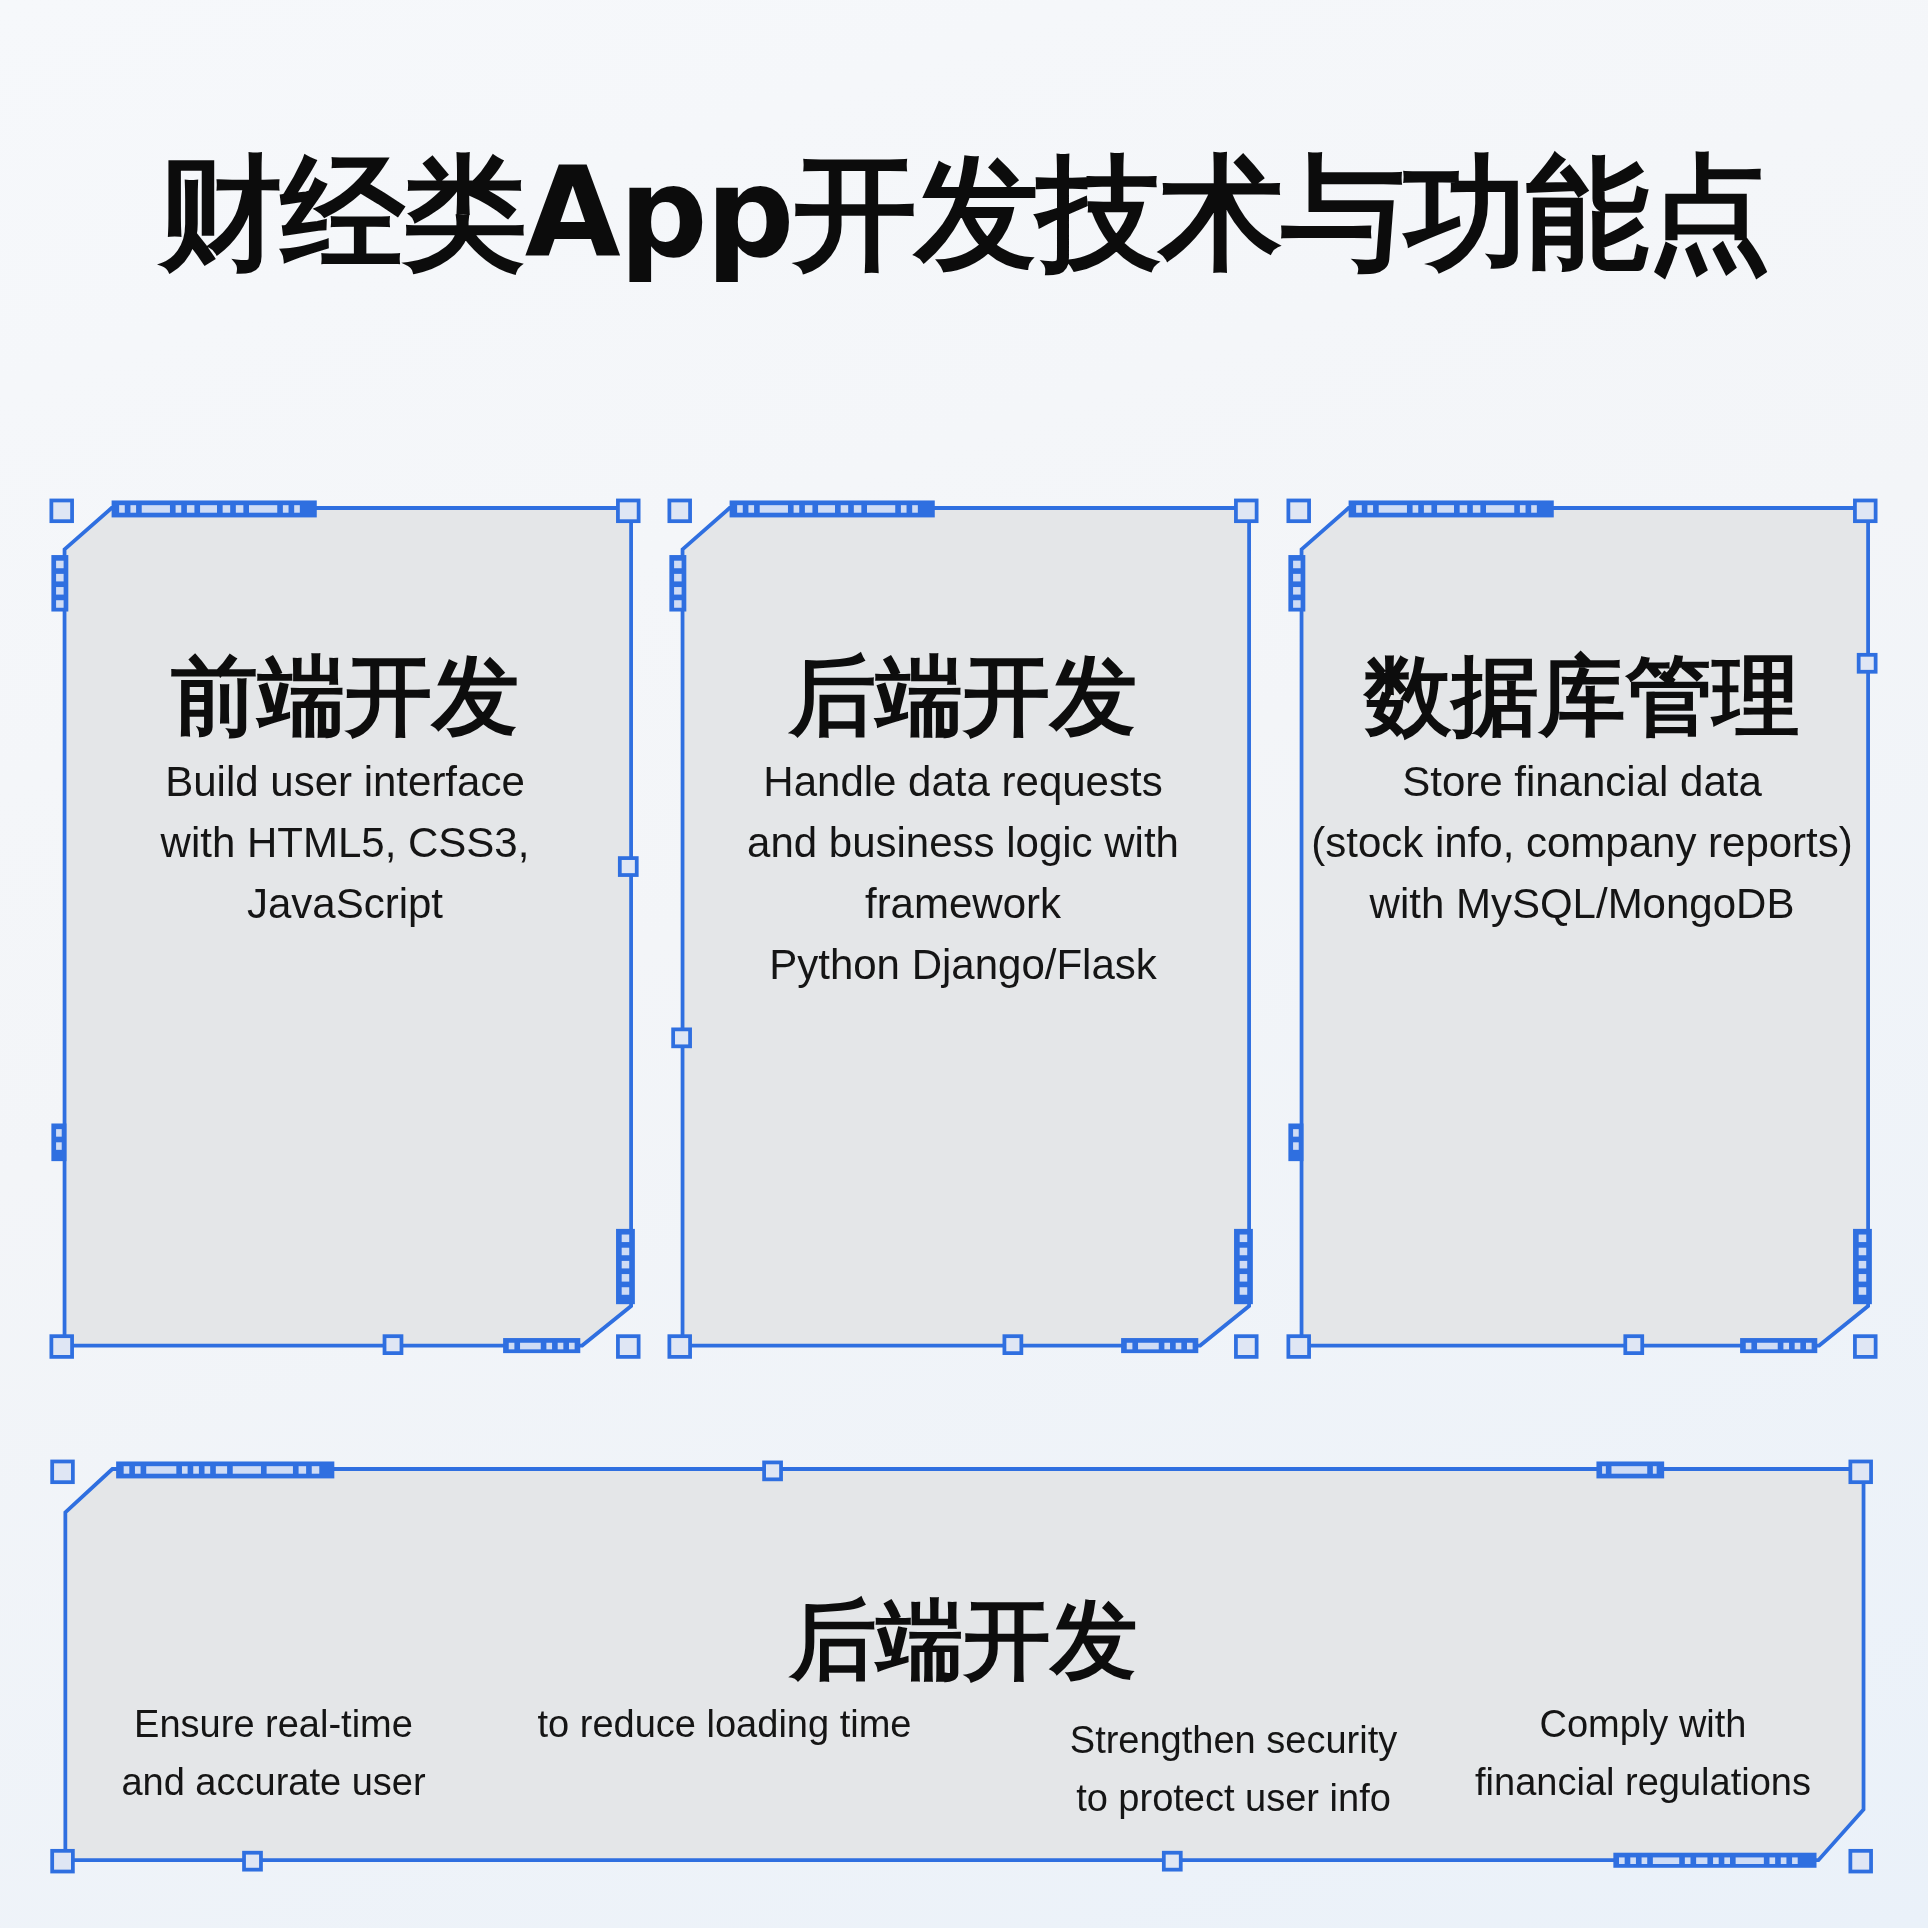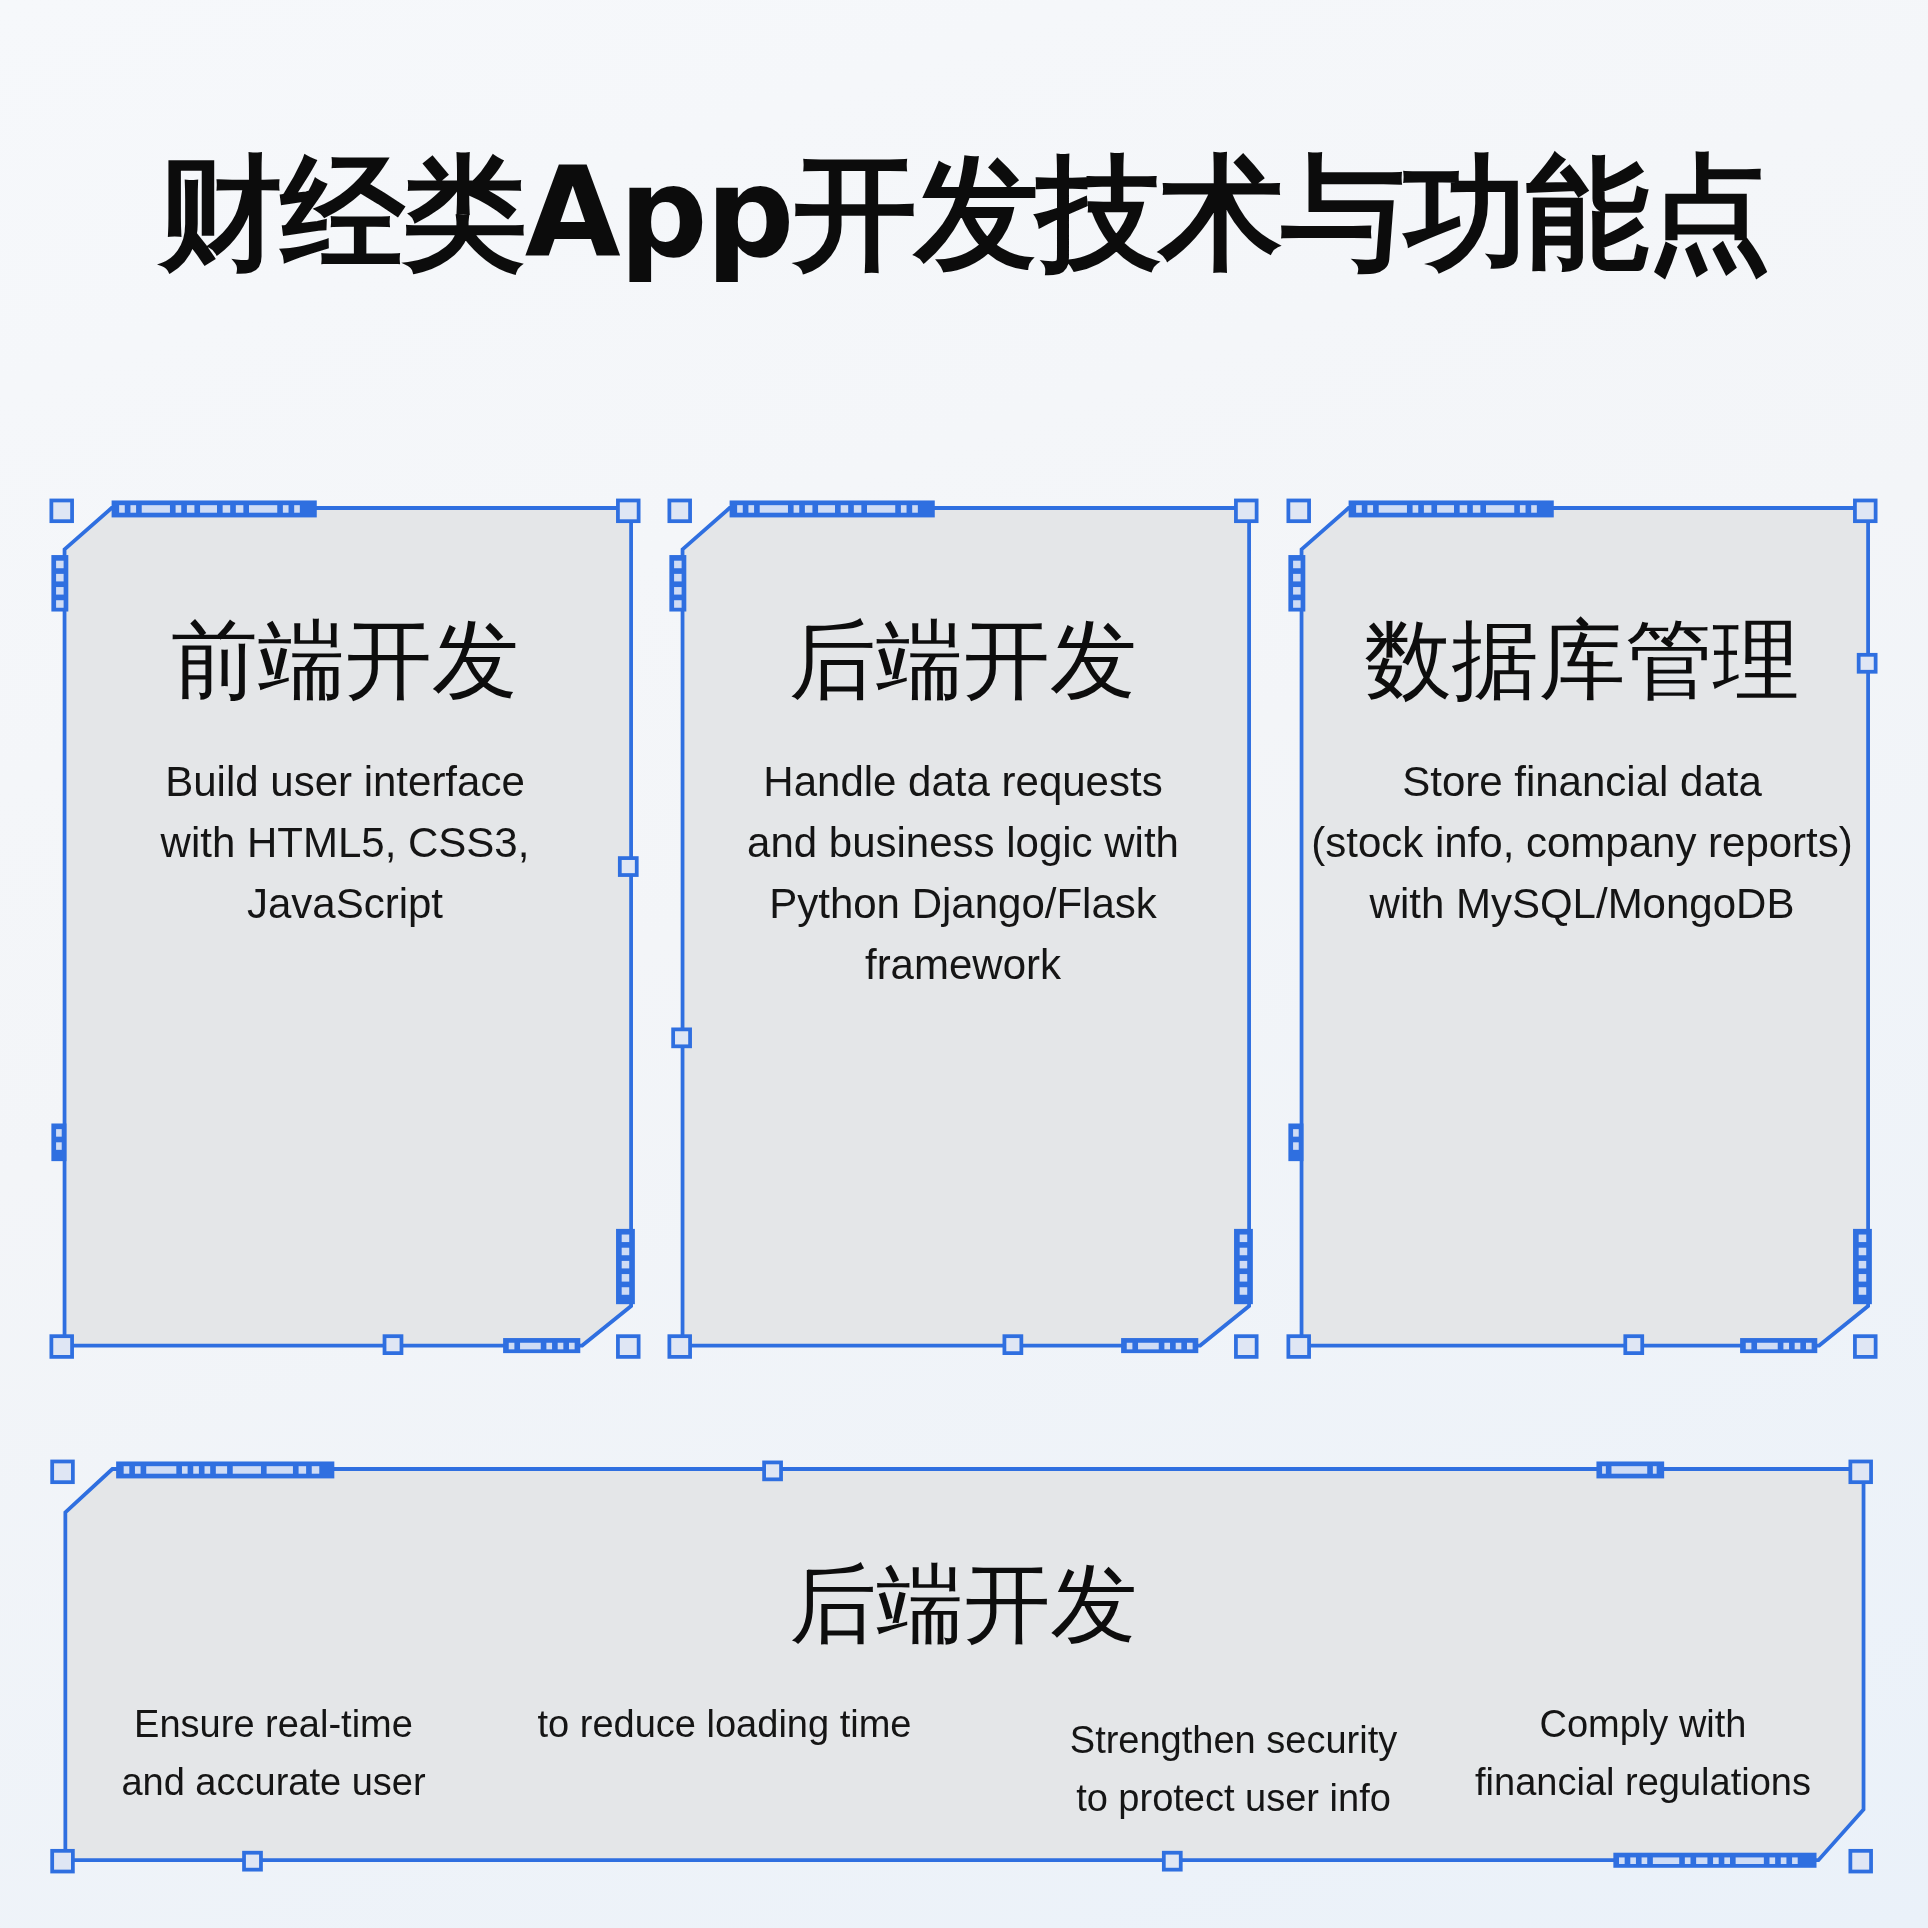--- a/index.html
+++ b/index.html
@@ -12,21 +12,21 @@
   .page-title {
     position: absolute; left: 0; right: 0; top: 132px; text-align: center;
     font-family: "DejaVu Sans", "Liberation Sans", sans-serif;
     font-weight: 700; font-size: 124px; letter-spacing: -1.9px; color: #0c0c0c;
   }
   .card { position: absolute; }
   .card svg.frame { position: absolute; left: 0; top: 0; overflow: visible; }
   .card-title {
     position: absolute; left: 0; right: 0; text-align: center;
     font-family: "DejaVu Sans", "Liberation Sans", sans-serif;
-    font-weight: 400; font-size: 87px; color: #0d0d0d;
+    font-weight: 700; font-size: 87px; color: #0d0d0d; margin-top: 36px;
   }
   .card-body {
     position: absolute; left: 0; right: 0; text-align: center;
     font-family: "Liberation Sans", "DejaVu Sans", sans-serif;
     font-size: 42px; line-height: 61px; color: #151515;
   }
   .card-body div { white-space: nowrap; }
   .point {
     position: absolute; top: 1695px; text-align: center;
     font-family: "Liberation Sans", "DejaVu Sans", sans-serif;
@@ -142,22 +142,22 @@
     <rect x="600" y="-8" width="22" height="22" fill="#dfe6f4" stroke="#2f6fe0" stroke-width="4"></rect>
     <rect x="2" y="554" width="18" height="18" fill="#dfe6f4" stroke="#2f6fe0" stroke-width="4"></rect>
     <rect x="-2" y="880" width="22" height="22" fill="#dfe6f4" stroke="#2f6fe0" stroke-width="4"></rect>
     <rect x="354" y="880" width="18" height="18" fill="#dfe6f4" stroke="#2f6fe0" stroke-width="4"></rect>
     <rect x="600" y="880" width="22" height="22" fill="#dfe6f4" stroke="#2f6fe0" stroke-width="4"></rect>
   </svg>
   <div class="card-title" style="top:94px;">后端开发</div>
   <div class="card-body" style="top:243px;">
     <div>Handle data requests</div>
     <div>and business logic with</div>
+    <div>framework</div>
     <div>Python Django/Flask</div>
-    <div>framework</div>
   </div>
 </div>
 
 <div class="card" style="left:1290px; top:508px; width:584px; height:847px;">
   <svg class="frame" width="584" height="847" viewBox="0 0 620 900">
     <polygon points="12,44 62,0 614,0 614,848 562,890 12,890" fill="#e4e6e8" stroke="#2f6fe0" stroke-width="4"></polygon>
     <rect x="62" y="-8" width="218" height="18" fill="#2f6fe0"></rect>
     <g fill="#cfdcf5">
         <rect x="70" y="-3" width="6" height="8"></rect>
         <rect x="82" y="-3" width="6" height="8"></rect>

